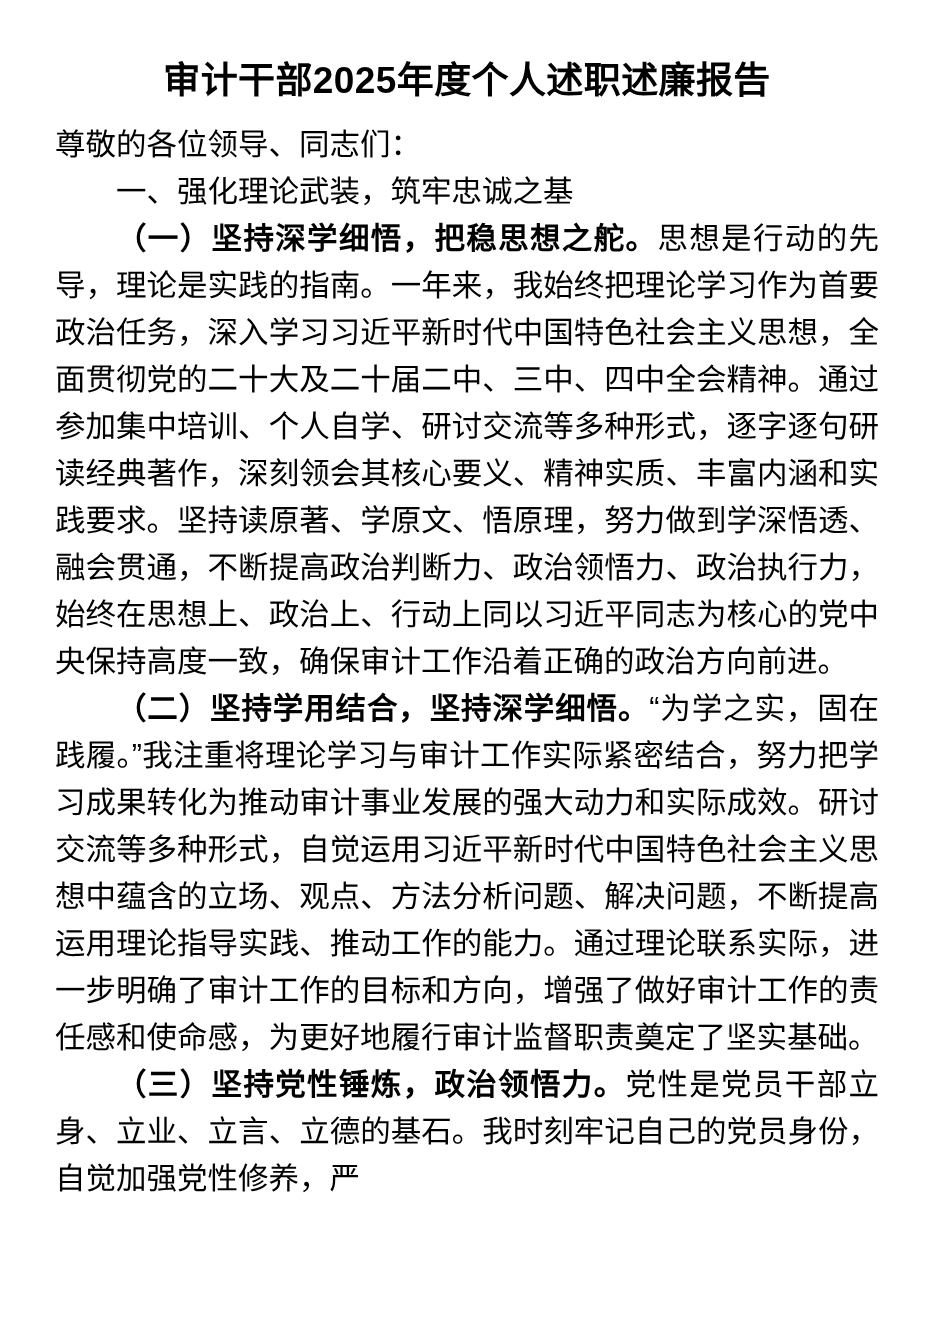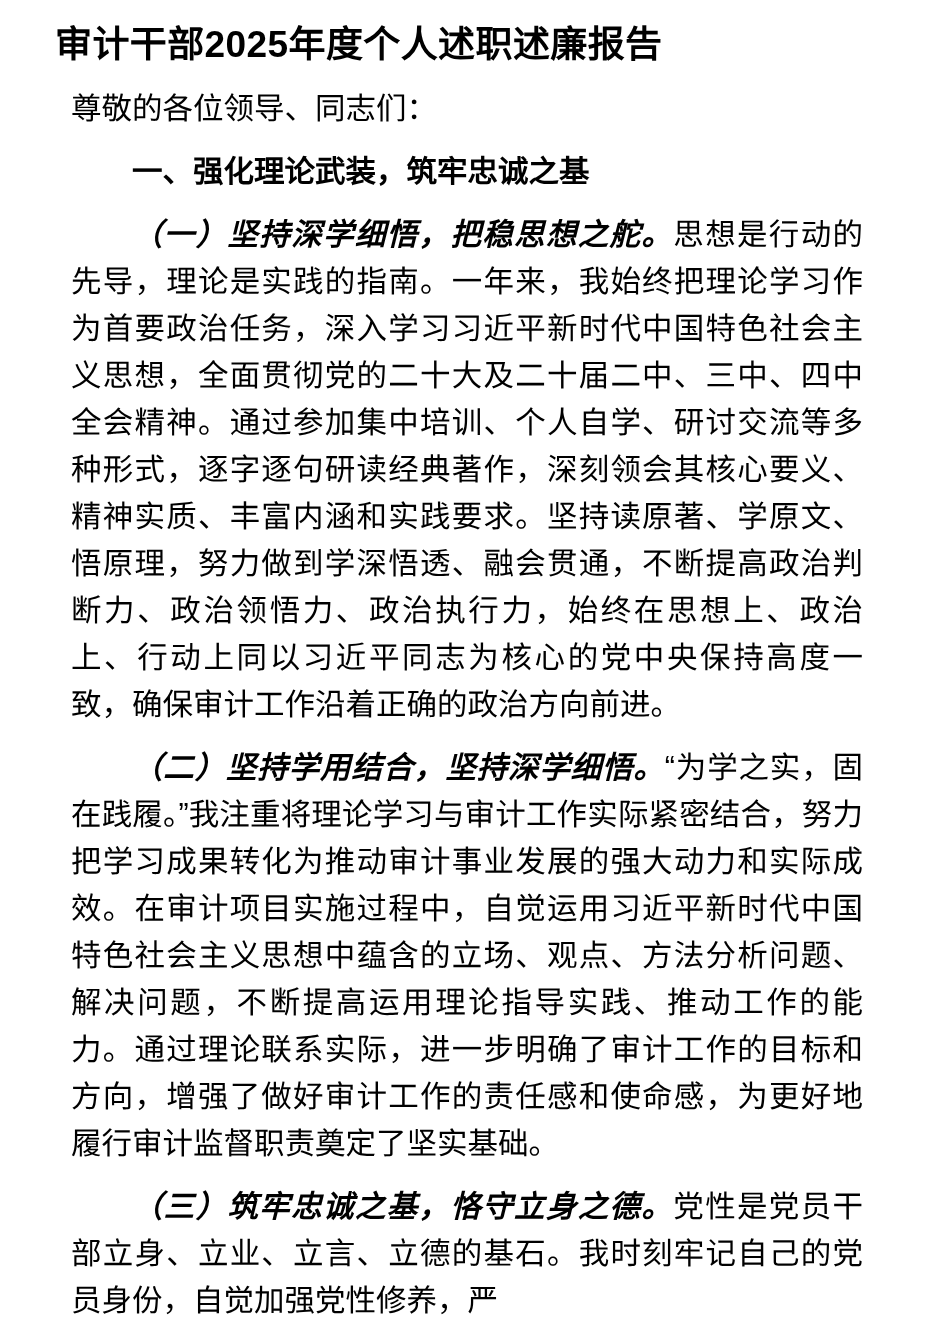--- a/index.html
+++ b/index.html
@@ -29,70 +29,70 @@
   .doc-body {
     position: absolute;
     left: 55px;
     top: 0;
     width: 824px;
   }
 
   .doc-title {
     font-size: 37px;
     font-weight: bold;
+    text-align: center;
     line-height: 1.0;
     margin: 0;
-    padding-top: 26px;
+    padding-top: 62px;
     padding-bottom: 0;
     letter-spacing: 0.4px;
     white-space: nowrap;
   }
 
   .para {
     font-size: 30.5px;
     line-height: 47px;
-    margin: 16px;
+    margin: 0;
     text-align: justify;
     text-justify: inter-ideograph;
     letter-spacing: 0px;
     word-break: break-all;
   }
 
   
   .salutation {
     margin-top: 22px;
   }
 
   
   .indent {
     text-indent: 61px;
   }
 
   .section-head {
-    font-weight: bold;
+    font-weight: normal;
   }
 
   .b {
     font-weight: bold;
-    font-style: italic;
   }
 </style>
 </head>
 <body>
 
 <div class="page">
   <div class="doc-body">
 
     <h1 class="doc-title">审计干部2025年度个人述职述廉报告</h1>
 
     <p class="para salutation">尊敬的各位领导、同志们：</p>
 
 
     <p class="para indent section-head">一、强化理论武装，筑牢忠诚之基</p>
 
     <p class="para indent"><span class="b">（一）坚持深学细悟，把稳思想之舵。</span><span>思想是行动的先导，理论是实践的指南。一年来，我始终把理论学习作为首要政治任务，深入学习习近平新时代中国特色社会主义思想，全面贯彻党的二十大及二十届二中、三中、四中全会精神。通过参加集中培训、个人自学、研讨交流等多种形式，逐字逐句研读经典著作，深刻领会其核心要义、精神实质、丰富内涵和实践要求。坚持读原著、学原文、悟原理，努力做到学深悟透、融会贯通，不断提高政治判断力、政治领悟力、政治执行力，始终在思想上、政治上、行动上同以习近平同志为核心的党中央保持高度一致，确保审计工作沿着正确的政治方向前进。</span></p>
 
-    <p class="para indent"><span class="b">（二）坚持学用结合，坚持深学细悟。</span><span>“为学之实，固在践履。”我注重将理论学习与审计工作实际紧密结合，努力把学习成果转化为推动审计事业发展的强大动力和实际成效。在审计项目实施过程中，自觉运用习近平新时代中国特色社会主义思想中蕴含的立场、观点、方法分析问题、解决问题，不断提高运用理论指导实践、推动工作的能力。通过理论联系实际，进一步明确了审计工作的目标和方向，增强了做好审计工作的责任感和使命感，为更好地履行审计监督职责奠定了坚实基础。</span></p>
+    <p class="para indent"><span class="b">（二）坚持学用结合，坚持深学细悟。</span><span>“为学之实，固在践履。”我注重将理论学习与审计工作实际紧密结合，努力把学习成果转化为推动审计事业发展的强大动力和实际成效。研讨交流等多种形式，自觉运用习近平新时代中国特色社会主义思想中蕴含的立场、观点、方法分析问题、解决问题，不断提高运用理论指导实践、推动工作的能力。通过理论联系实际，进一步明确了审计工作的目标和方向，增强了做好审计工作的责任感和使命感，为更好地履行审计监督职责奠定了坚实基础。</span></p>
 
-    <p class="para indent"><span class="b">（三）筑牢忠诚之基，恪守立身之德。</span><span>党性是党员干部立身、立业、立言、立德的基石。我时刻牢记自己的党员身份，自觉加强党性修养，严</span></p>
+    <p class="para indent"><span class="b">（三）坚持党性锤炼，政治领悟力。</span><span>党性是党员干部立身、立业、立言、立德的基石。我时刻牢记自己的党员身份，自觉加强党性修养，严</span></p>
 
   </div>
 </div>
 
 </body></html>

